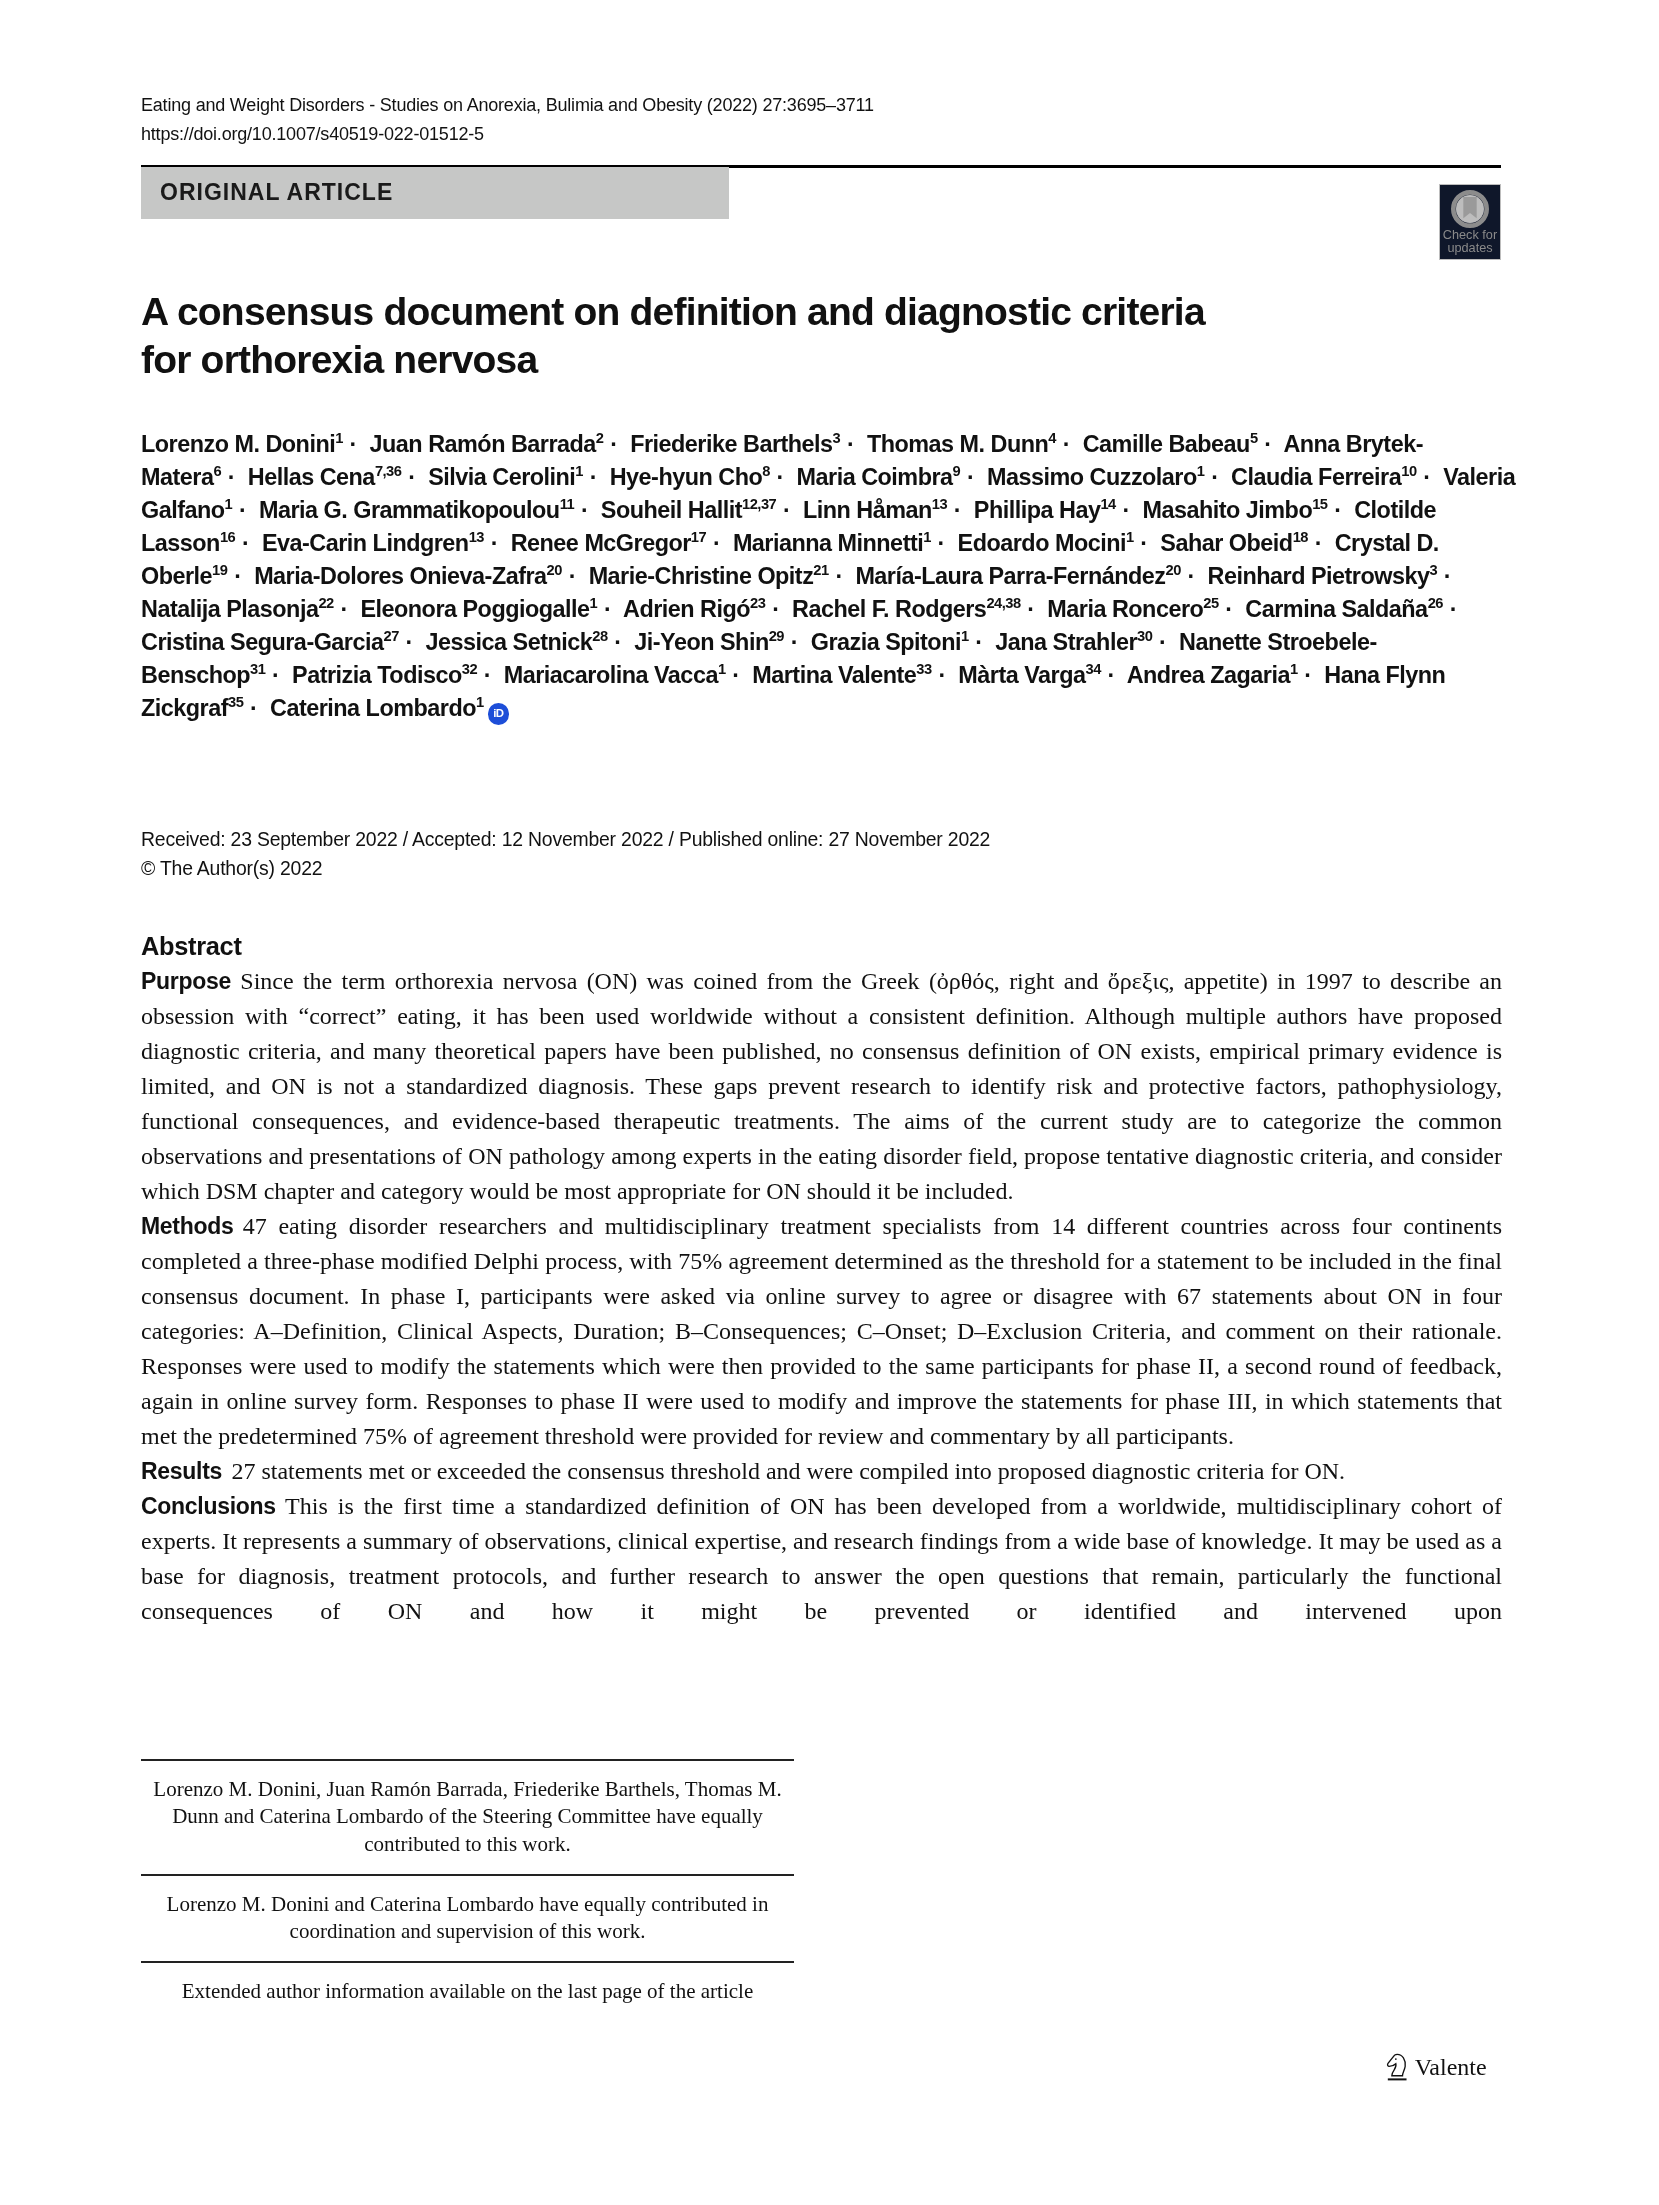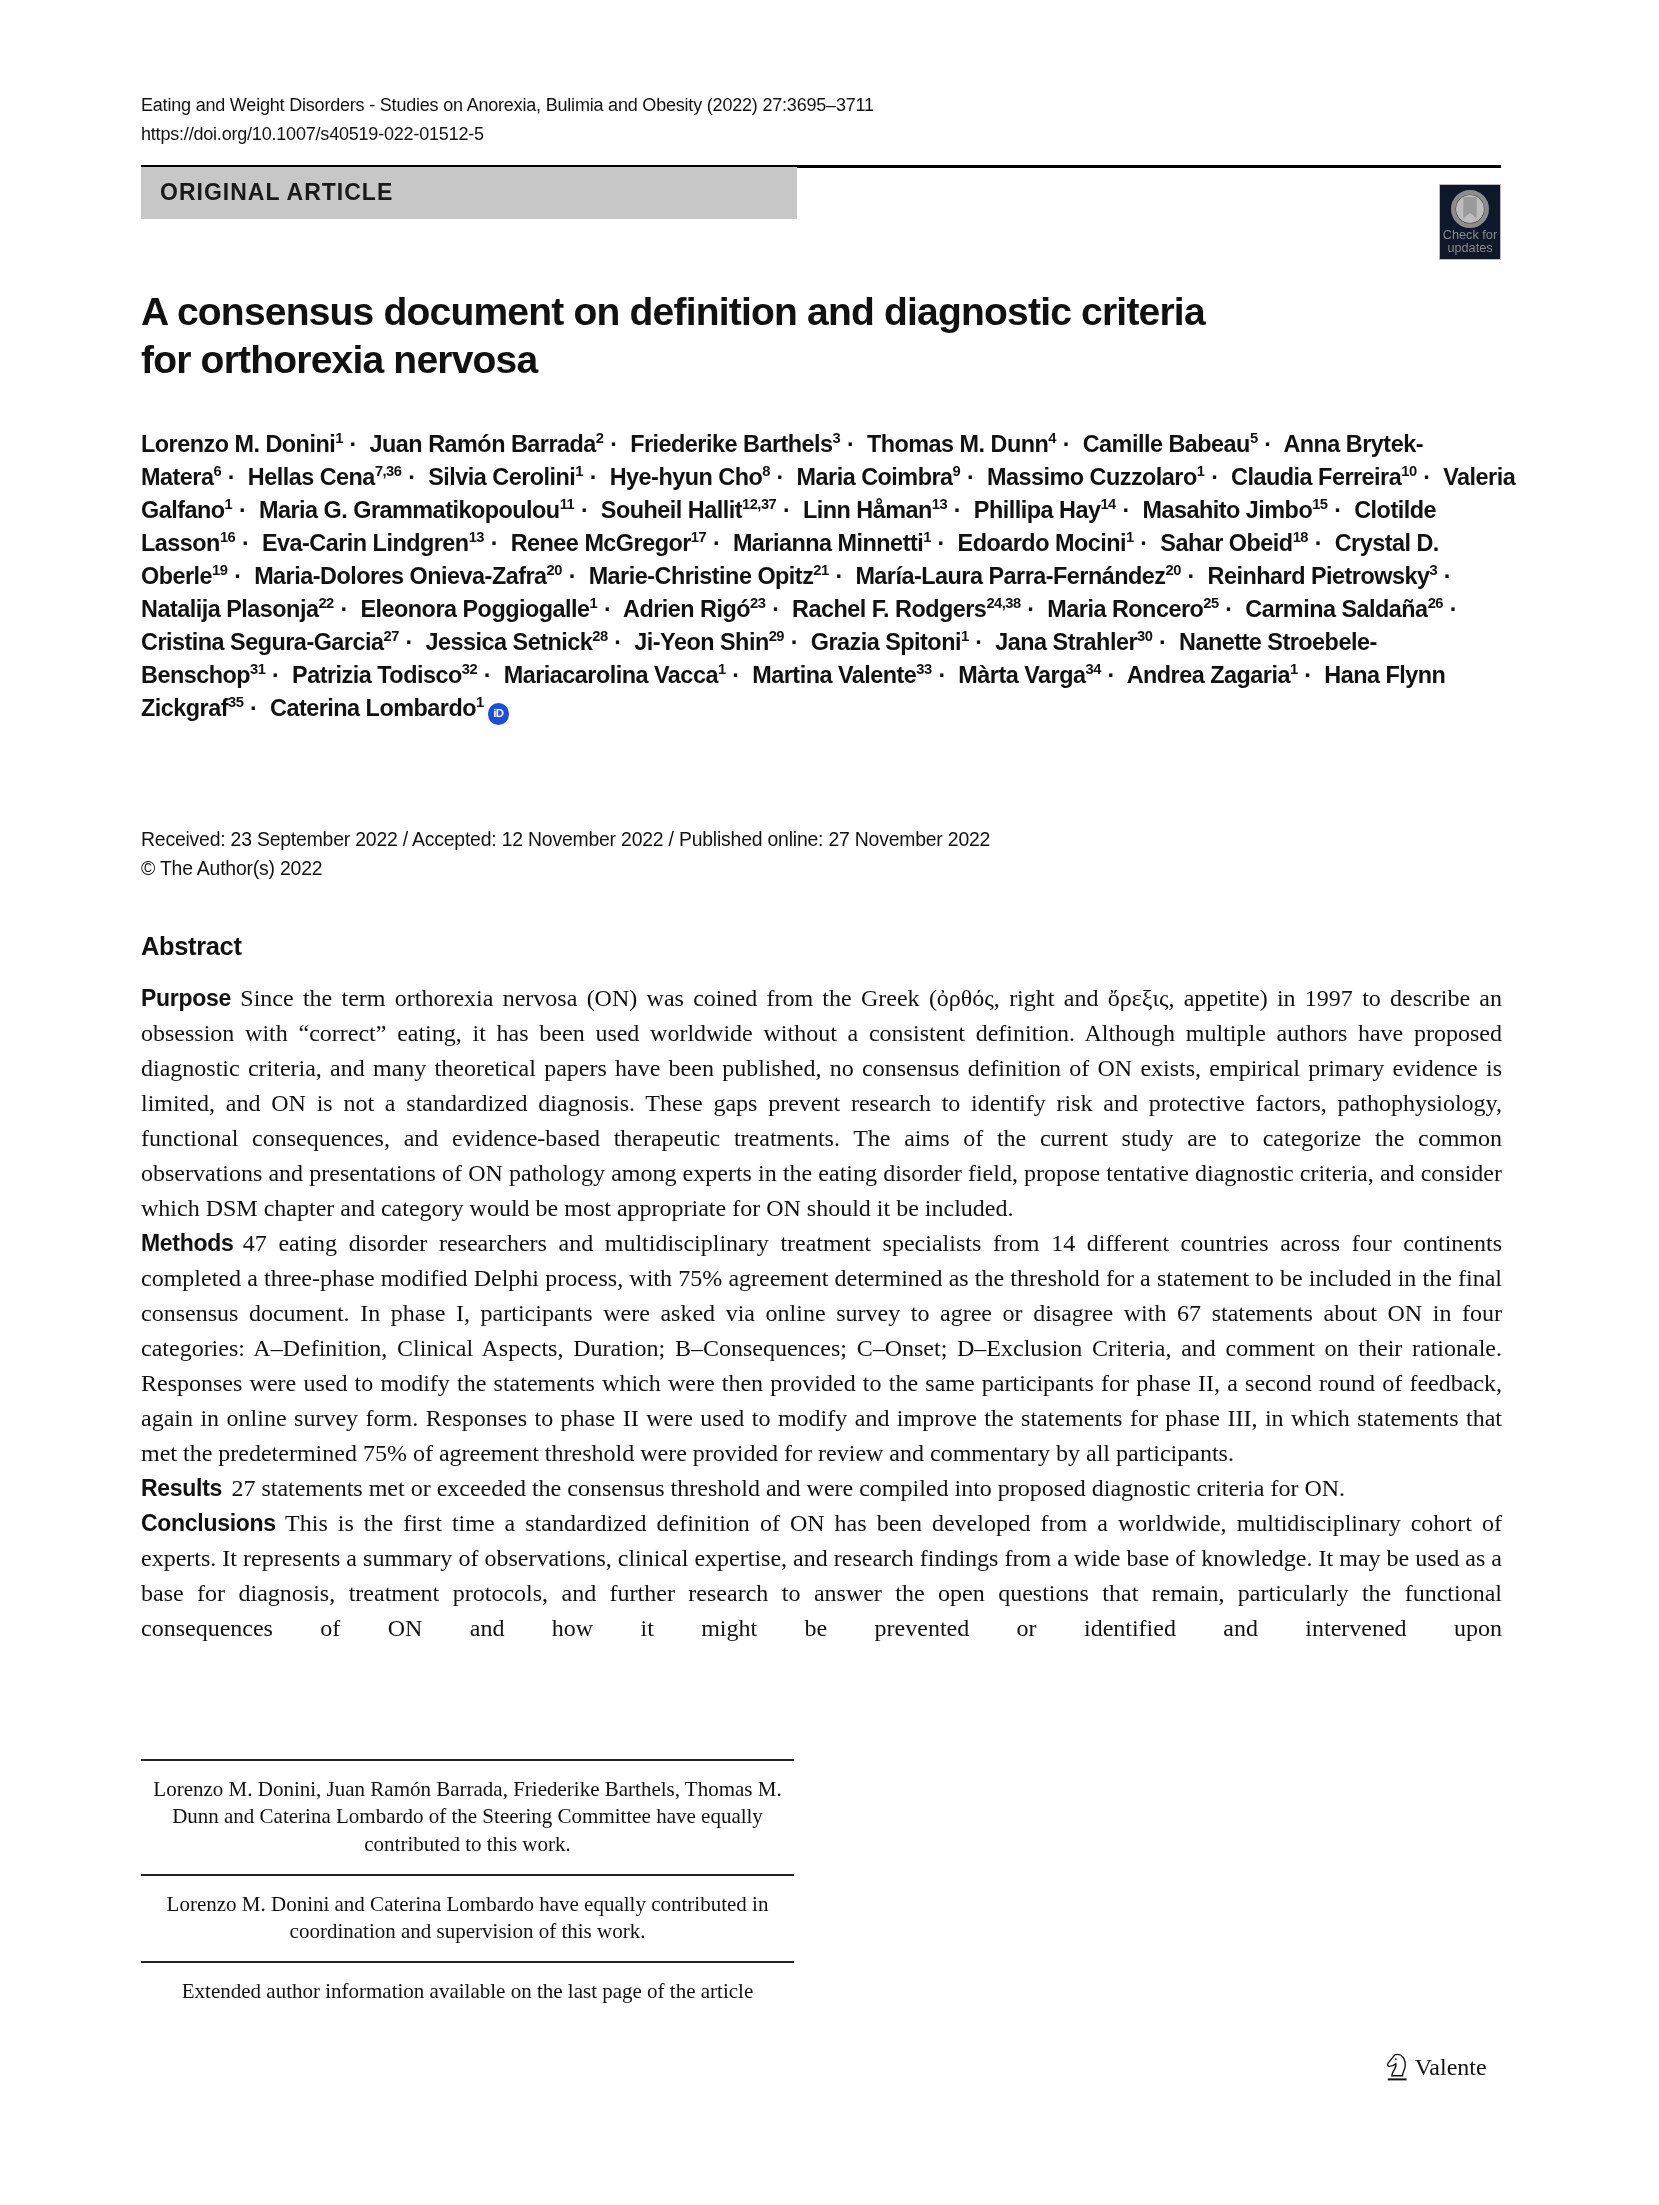--- a/index.html
+++ b/index.html
@@ -2,38 +2,38 @@
 <html style="font-size:10.7px"><head>
 <meta charset="utf-8">
 <style>
   html, body { margin: 0; padding: 0; background: #ffffff; }
   body { width: 1660px; height: 2205px; position: relative; overflow: hidden; color: #111; }
   .sans { font-family: "Liberation Sans", "DejaVu Sans", sans-serif; }
   .serif { font-family: "Liberation Serif", "DejaVu Serif", serif; }
 
   .journal-header { position: absolute; left: 141px; top: 91px; font-size: 18px; line-height: 29.4px; letter-spacing: -0.2px; }
   .top-rule { position: absolute; left: 141px; top: 165px; width: 1360px; height: 2.7px; background: #000; }
-  .article-type { position: absolute; left: 141px; top: 167px; width: 656px; height: 52px; background: #c6c7c6; }
+  .article-type { position: absolute; left: 141px; top: 167px; width: 588px; height: 52px; background: #c6c7c6; }
   .article-type span { position: absolute; left: 19px; top: 12px; font-size: 23px; font-weight: bold; letter-spacing: 1px; color: #1a1a1a; }
 
   .check-updates { position: absolute; left: 1439px; top: 184px; width: 62px; height: 76px; background: #0f172a; border: 0.7px solid #bdbdbd; box-sizing: border-box; text-align: center; }
   .check-updates svg { display: block; margin: 4px auto 0; }
   .check-updates .cu-text { font-size: 12.7px; line-height: 13.4px; color: #8a8a8a; margin-top: 0px; }
 
   .title { position: absolute; left: 141px; top: 288px; width: 1138px; font-size: 39px; font-weight: bold; line-height: 48px; letter-spacing: -0.8px; margin: 0; }
 
   .authors { position: absolute; left: 141px; top: 428px; width: 1379px; font-size: 23.4px; font-weight: bold; line-height: 33px; letter-spacing: -0.5px; }
   .authors sup { font-size: 14.7px; line-height: 0; vertical-align: 9.4px; font-weight: bold; }
   .authors .sep { padding: 0 6.7px; }
   .orcid { display: inline-block; width: 21.4px; height: 21.4px; border-radius: 50%; background: #1d4ed8; color: #fff; font-size: 11.4px; line-height: 21.4px; text-align: center; vertical-align: -1.3px; margin-left: 4px; font-weight: bold; }
 
   .dates { position: absolute; left: 141px; top: 825px; font-size: 19.4px; line-height: 29.4px; letter-spacing: -0.2px; }
 
   .abstract { position: absolute; left: 141px; top: 930px; width: 1361px; }
-  .abstract h2 { font-size: 25.4px; font-weight: bold; margin: 0 0 18px 0; line-height: 33px; letter-spacing: -0.3px; }
+  .abstract h2 { font-size: 25.4px; font-weight: bold; margin: 0 0 1px 0; line-height: 33px; letter-spacing: -0.3px; }
   .abstract p { margin: 0; font-size: 24px; line-height: 35px; text-align: justify; }
   .abstract .lbl { font-weight: bold; font-size: 23px; letter-spacing: -0.3px; margin-right: 9.4px; }
 
   .footnotes { position: absolute; left: 141px; top: 1759px; width: 653px; }
   .fn-rule { height: 2px; background: #222; width: 653px; }
   .fn { font-size: 21px; line-height: 27.4px; padding: 14.7px 0 16px 0; text-align: center; }
 
   .springer { position: absolute; left: 1385px; top: 2051px; height: 33px; display: flex; align-items: center; }
   .springer span { font-size: 24px; margin-left: 6.7px; color: #111; }
 </style>

